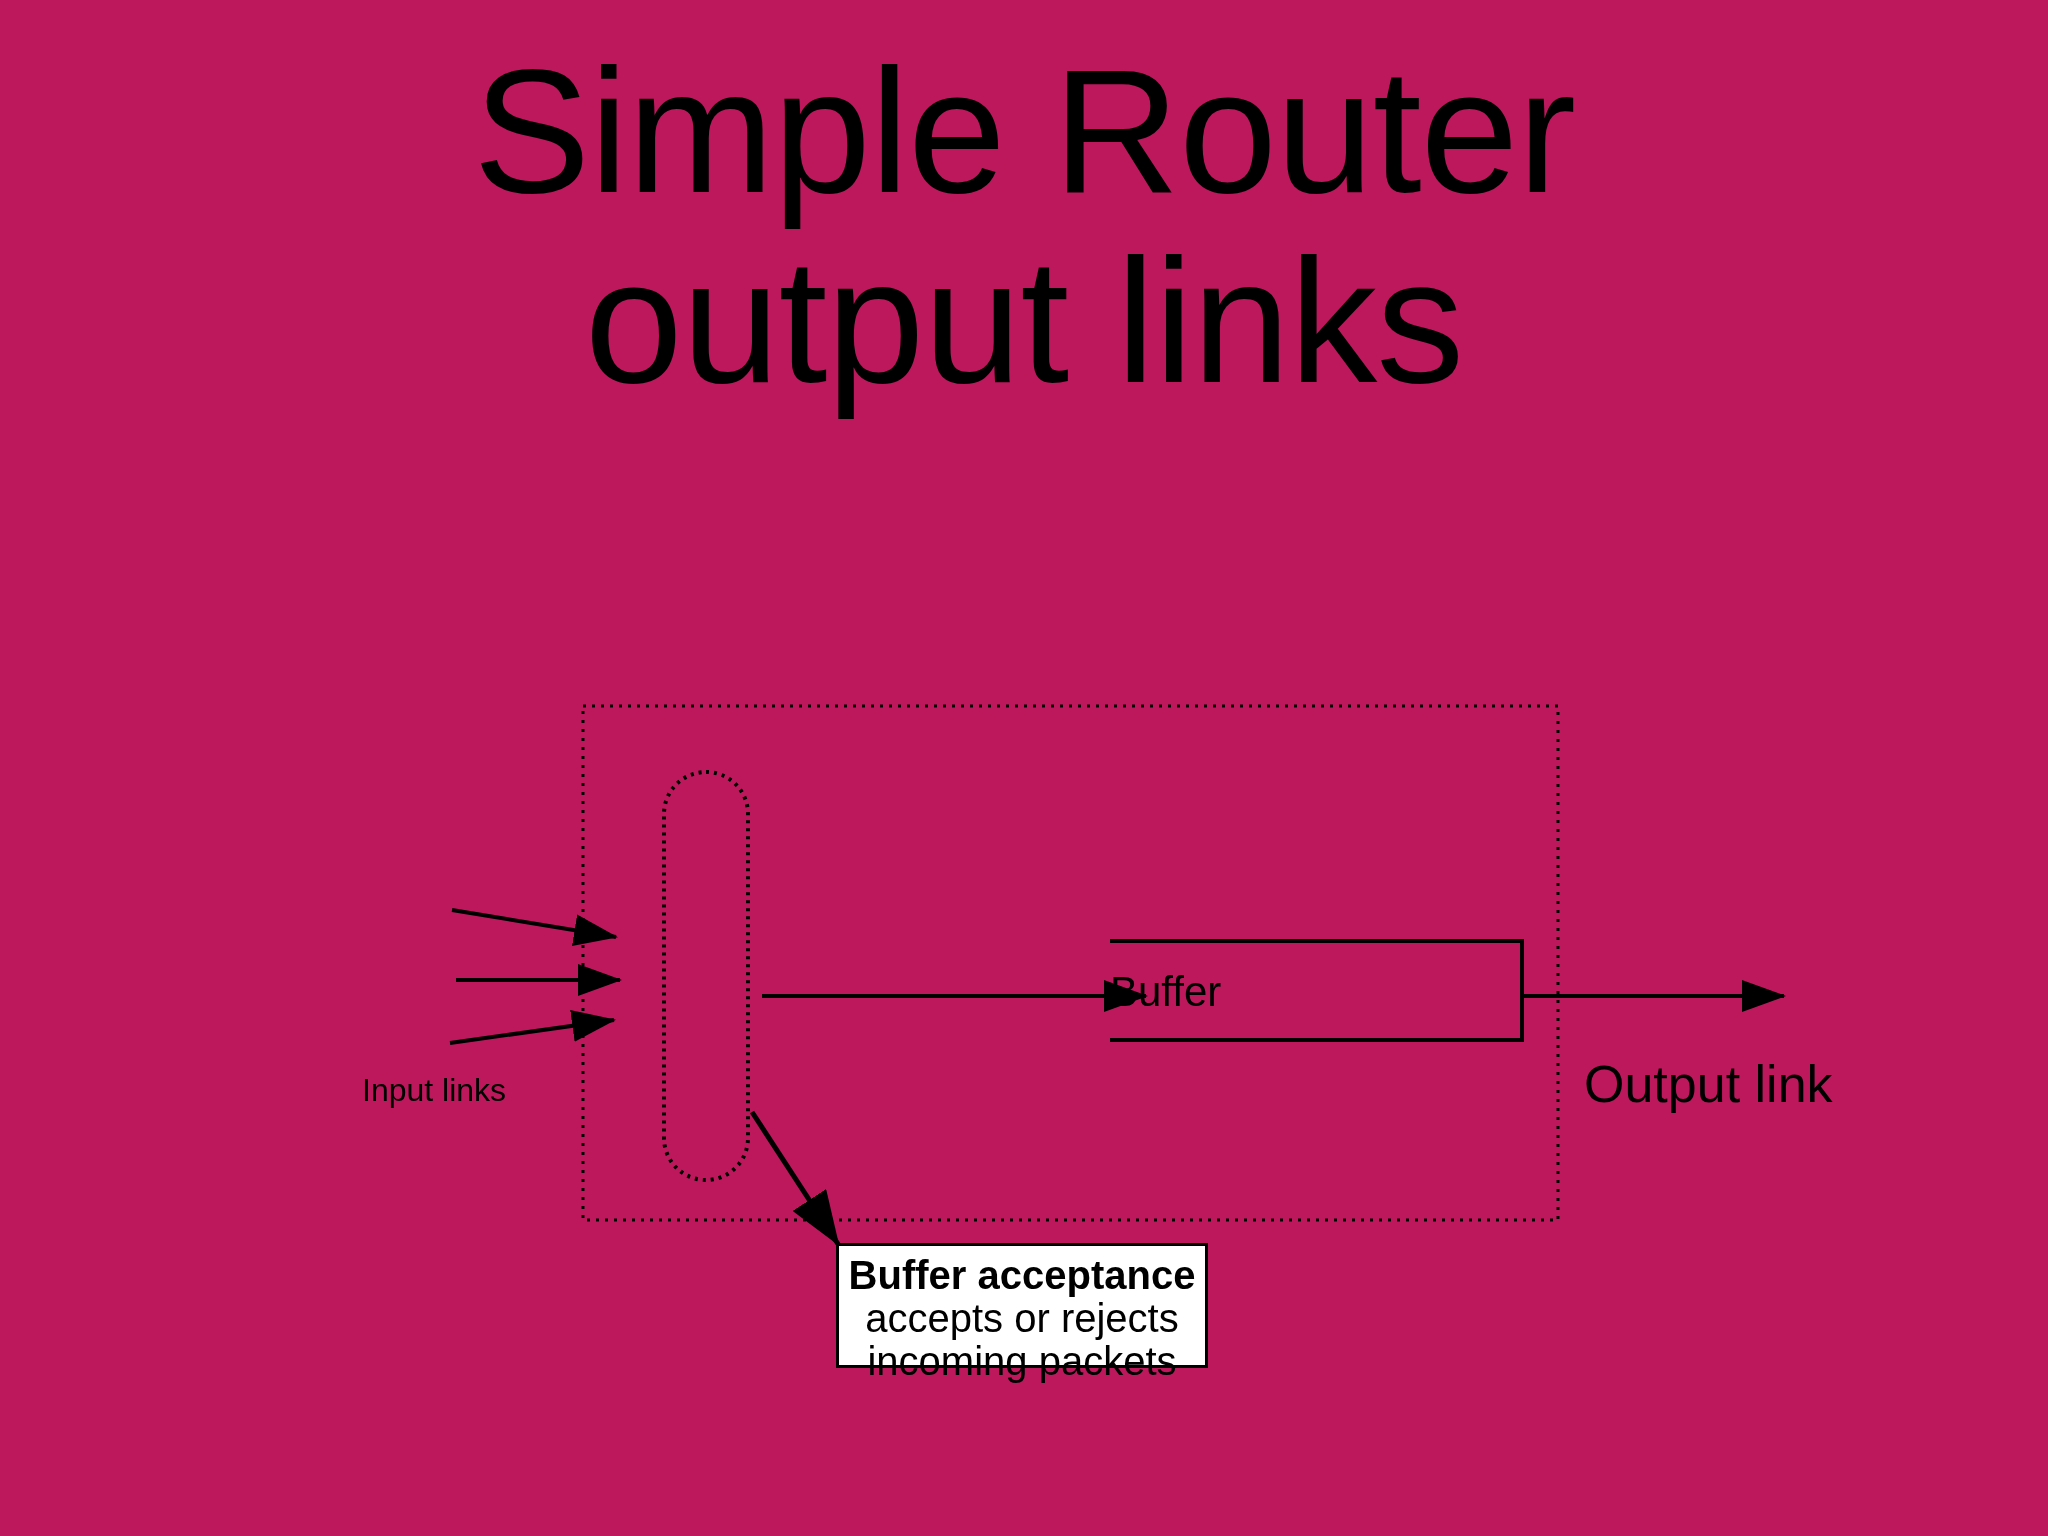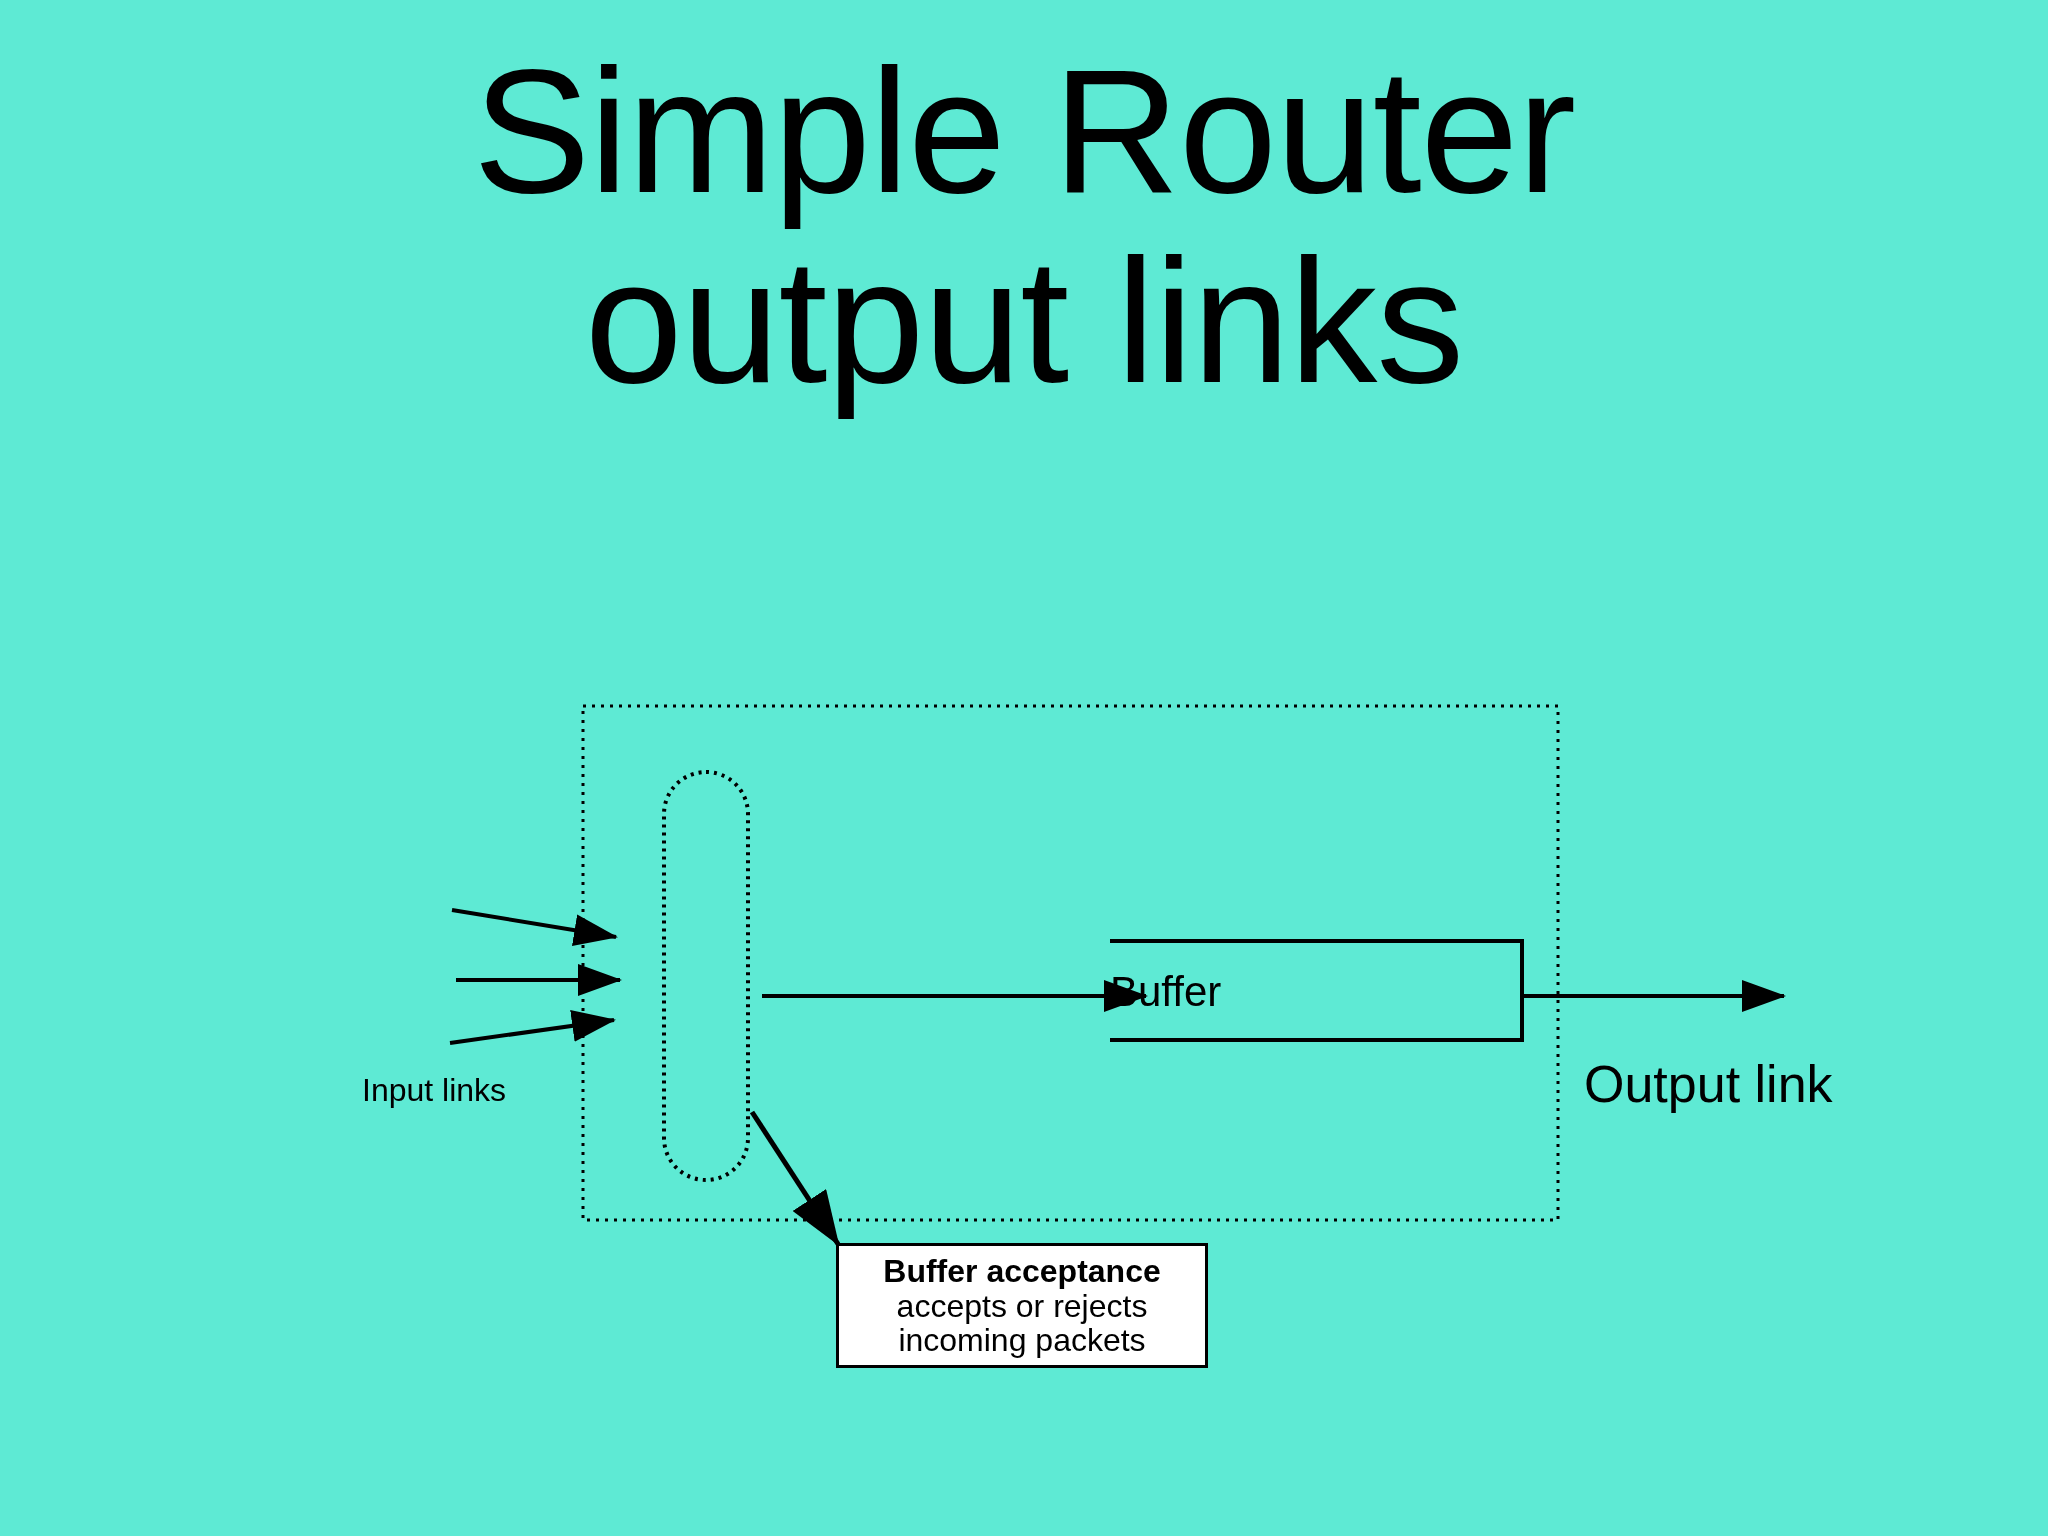--- a/index.html
+++ b/index.html
@@ -9,21 +9,21 @@
     background: #ffffff;
   }
   body {
     font-family: "Liberation Sans", sans-serif;
     color: #000000;
   }
   #slide {
     position: relative;
     width: 2048px;
     height: 1536px;
-    background: #5eead4;
+    background: #be185d;
     overflow: hidden;
   }
 
   
   .title-block {
     position: absolute;
     left: 0;
     top: 36px;
     width: 2048px;
     text-align: center;
@@ -88,21 +88,21 @@
     height: 125px;
     border: 3px solid #000000;
     background: #ffffff;
     box-sizing: border-box;
     text-align: center;
     padding-top: 8px;
   }
   .callout-line {
     display: block;
     font-family: "Liberation Sans", sans-serif;
-    font-size: 32px;
+    font-size: 40px;
     line-height: 1.08;
     color: #000000;
     white-space: nowrap;
   }
   .callout-line.bold { font-weight: 700; }
 </style>
 </head>
 <body>
 
 <div id="slide">

